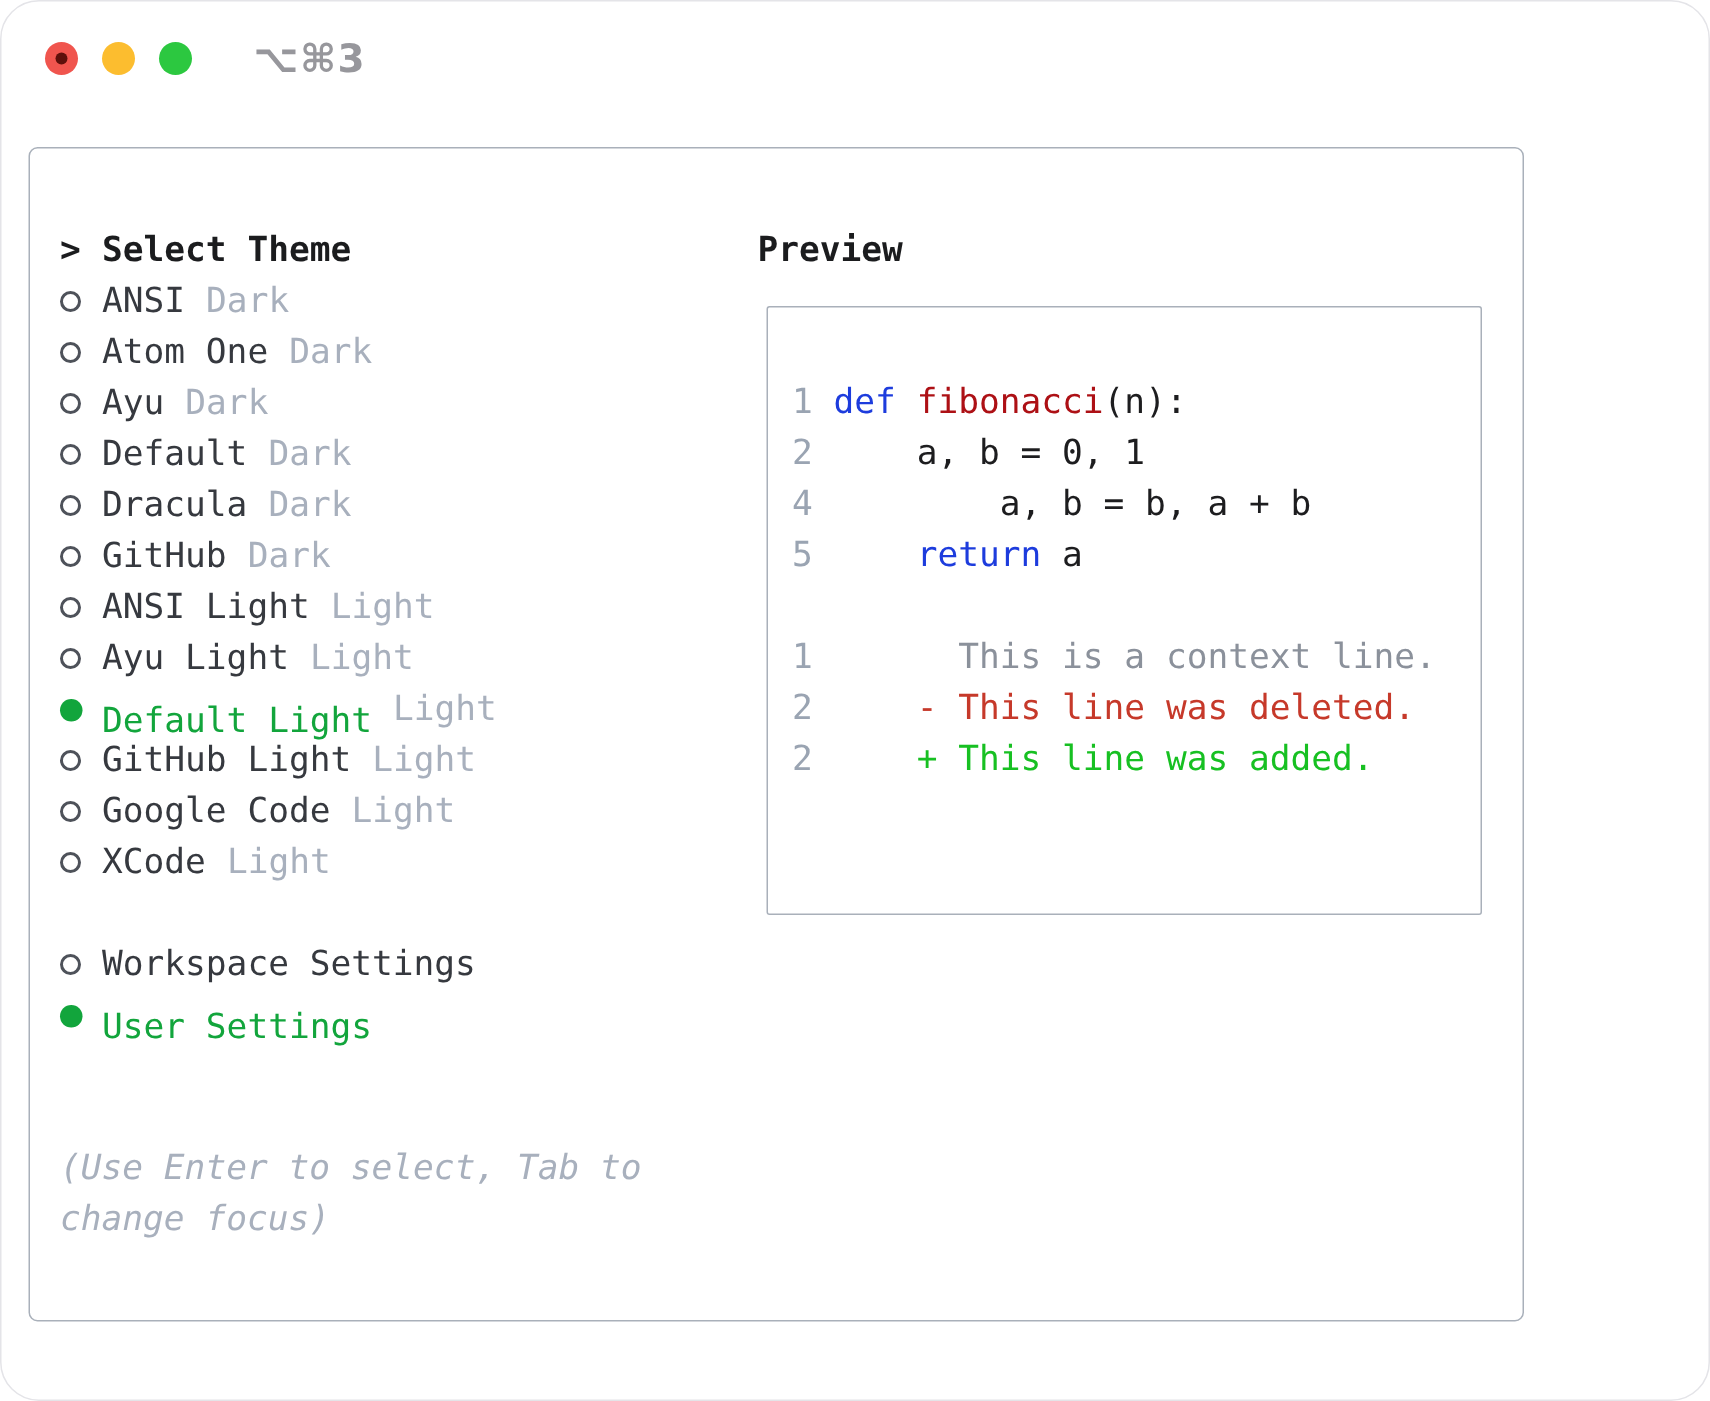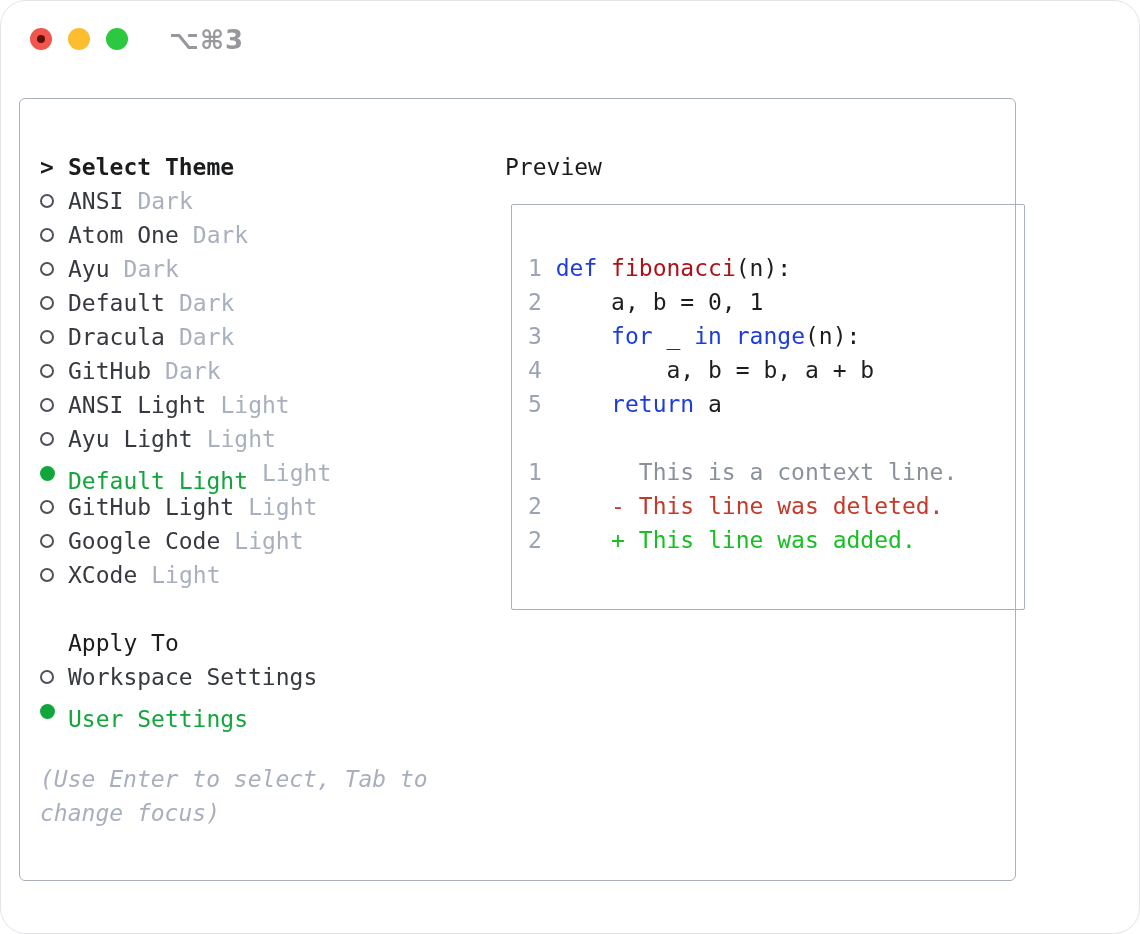--- a/index.html
+++ b/index.html
@@ -65,25 +65,25 @@
   .radio.on { width: 15px; height: 15px; border: none; background: var(--accent-green); }
 
   .t-name { color: var(--item-gray); }
   .row.selected .t-name { color: var(--accent-green); margin-top: 16px; }
   .t-badge { color: var(--muted-gray); margin-left: 14px; }
 
   
   .preview-header {
     position: absolute; left: 485px; top: 51px; height: 34px;
     display: flex; align-items: center;
-    font-weight: normal; color: var(--ink);
+    font-weight: bold; color: var(--ink);
   }
   .preview-box {
     position: absolute; left: 491px; top: 105px;
-    width: 514px; height: 406px;
+    width: 477px; height: 406px;
     border: 1.5px solid var(--panel-border);
     border-radius: 2px;
     padding: 46px 0 0 16px;
     overflow: hidden;
   }
   .code-line { white-space: pre; height: 34px; line-height: 34px; }
   .ln { display: inline; color: var(--line-number); }
   .tk-pl  { color: #1d1d1f; }
   .tk-kw  { color: var(--keyword-blue); }
   .tk-fn  { color: var(--function-red); }
@@ -123,37 +123,32 @@
         <div class="row item"><span class="slot"><span class="radio"></span></span><span class="t-name">GitHub</span><span class="t-badge">Dark</span></div>
         <div class="row item"><span class="slot"><span class="radio"></span></span><span class="t-name">ANSI Light</span><span class="t-badge">Light</span></div>
         <div class="row item"><span class="slot"><span class="radio"></span></span><span class="t-name">Ayu Light</span><span class="t-badge">Light</span></div>
         <div class="row item selected"><span class="slot"><span class="radio on"></span></span><span class="t-name">Default Light</span><span class="t-badge">Light</span></div>
         <div class="row item"><span class="slot"><span class="radio"></span></span><span class="t-name">GitHub Light</span><span class="t-badge">Light</span></div>
         <div class="row item"><span class="slot"><span class="radio"></span></span><span class="t-name">Google Code</span><span class="t-badge">Light</span></div>
         <div class="row item"><span class="slot"><span class="radio"></span></span><span class="t-name">XCode</span><span class="t-badge">Light</span></div>
       </div>
 
     <div class="apply-block">
-      <div class="row">
-        <span class="slot"></span>
-        <span class="plain-header">Apply To</span>
-      </div>
 
     <div class="row item"><span class="slot"><span class="radio"></span></span><span class="t-name">Workspace Settings</span></div>
         <div class="row item selected"><span class="slot"><span class="radio on"></span></span><span class="t-name">User Settings</span></div>
       </div>
 
     <div class="help-block">(Use Enter to select, Tab to change focus)</div>
 
     <div class="preview-header">Preview</div>
     <div class="preview-box">
 
     <div class="code-line"><span class="ln">1 </span><span class="tk-kw">def</span><span class="tk-pl"> </span><span class="tk-fn">fibonacci</span><span class="tk-pl">(n):</span></div>
         <div class="code-line"><span class="ln">2 </span><span class="tk-pl">    a, b = 0, 1</span></div>
-        <div class="code-line"><span class="ln">3 </span><span class="tk-pl">    </span><span class="tk-kw">for</span><span class="tk-pl"> _ </span><span class="tk-kw">in</span><span class="tk-pl"> </span><span class="tk-kw">range</span><span class="tk-pl">(n):</span></div>
         <div class="code-line"><span class="ln">4 </span><span class="tk-pl">        a, b = b, a + b</span></div>
         <div class="code-line"><span class="ln">5 </span><span class="tk-pl">    </span><span class="tk-kw">return</span><span class="tk-pl"> a</span></div>
         <div class="code-line"><span class="ln">  </span></div>
         <div class="code-line"><span class="ln">1 </span><span class="tk-ctx">      This is a context line.</span></div>
         <div class="code-line"><span class="ln">2 </span><span class="tk-del">    - This line was deleted.</span></div>
         <div class="code-line"><span class="ln">2 </span><span class="tk-add">    + This line was added.</span></div>
       </div>
 
   </div>
 </div>

